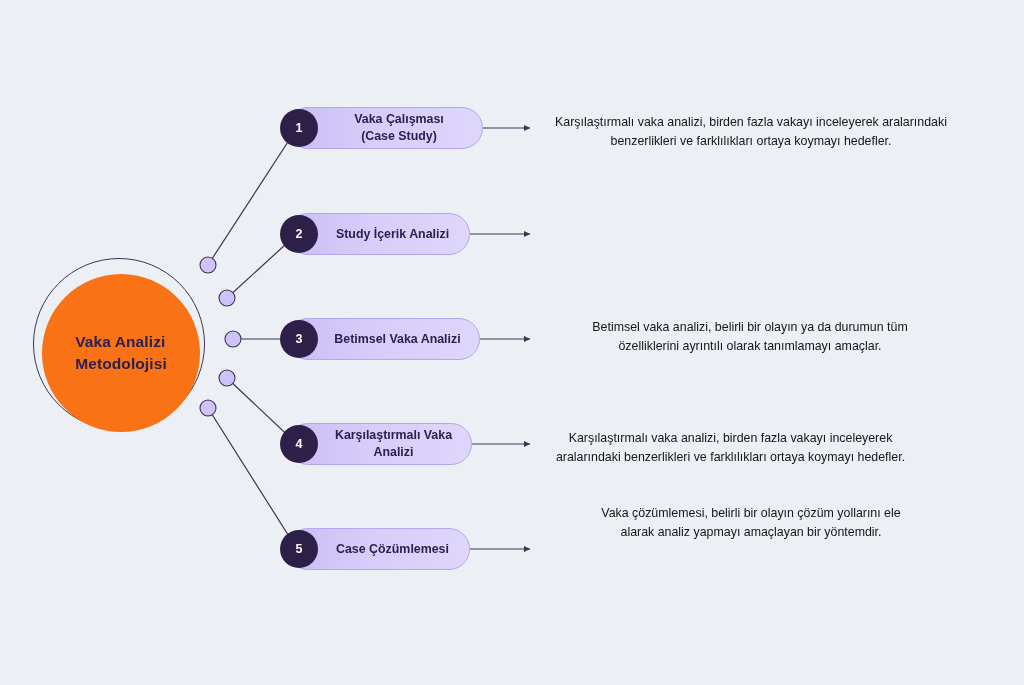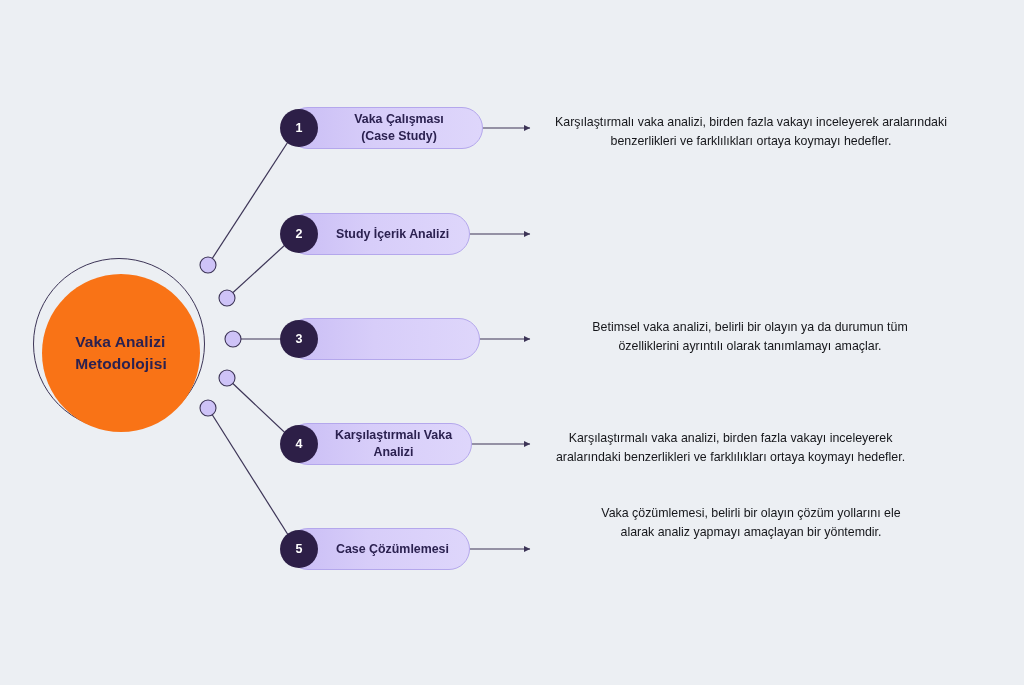--- a/index.html
+++ b/index.html
@@ -159,20 +159,21 @@
   <div class="desc" style="left:534px; top:113px; width:434px;">Karşılaştırmalı vaka analizi, birden fazla vakayı inceleyerek aralarındaki
 benzerlikleri ve farklılıkları ortaya koymayı hedefler.</div>
 
   <div class="node" style="left:287px; top:213px; width:183px;">
     <div class="badge">2</div>
     <div class="node-title">Study İçerik Analizi</div>
   </div>
 
   <div class="node" style="left:287px; top:318px; width:193px;">
     <div class="badge">3</div>
+    <div class="node-title">Betimsel Vaka Analizi</div>
   </div>
   <div class="desc" style="left:547px; top:318px; width:406px;">Betimsel vaka analizi, belirli bir olayın ya da durumun tüm
 özelliklerini ayrıntılı olarak tanımlamayı amaçlar.</div>
 
   <div class="node" style="left:287px; top:423px; width:185px;">
     <div class="badge">4</div>
     <div class="node-title">Karşılaştırmalı Vaka
 Analizi</div>
   </div>
   <div class="desc" style="left:529px; top:429px; width:403px;">Karşılaştırmalı vaka analizi, birden fazla vakayı inceleyerek

